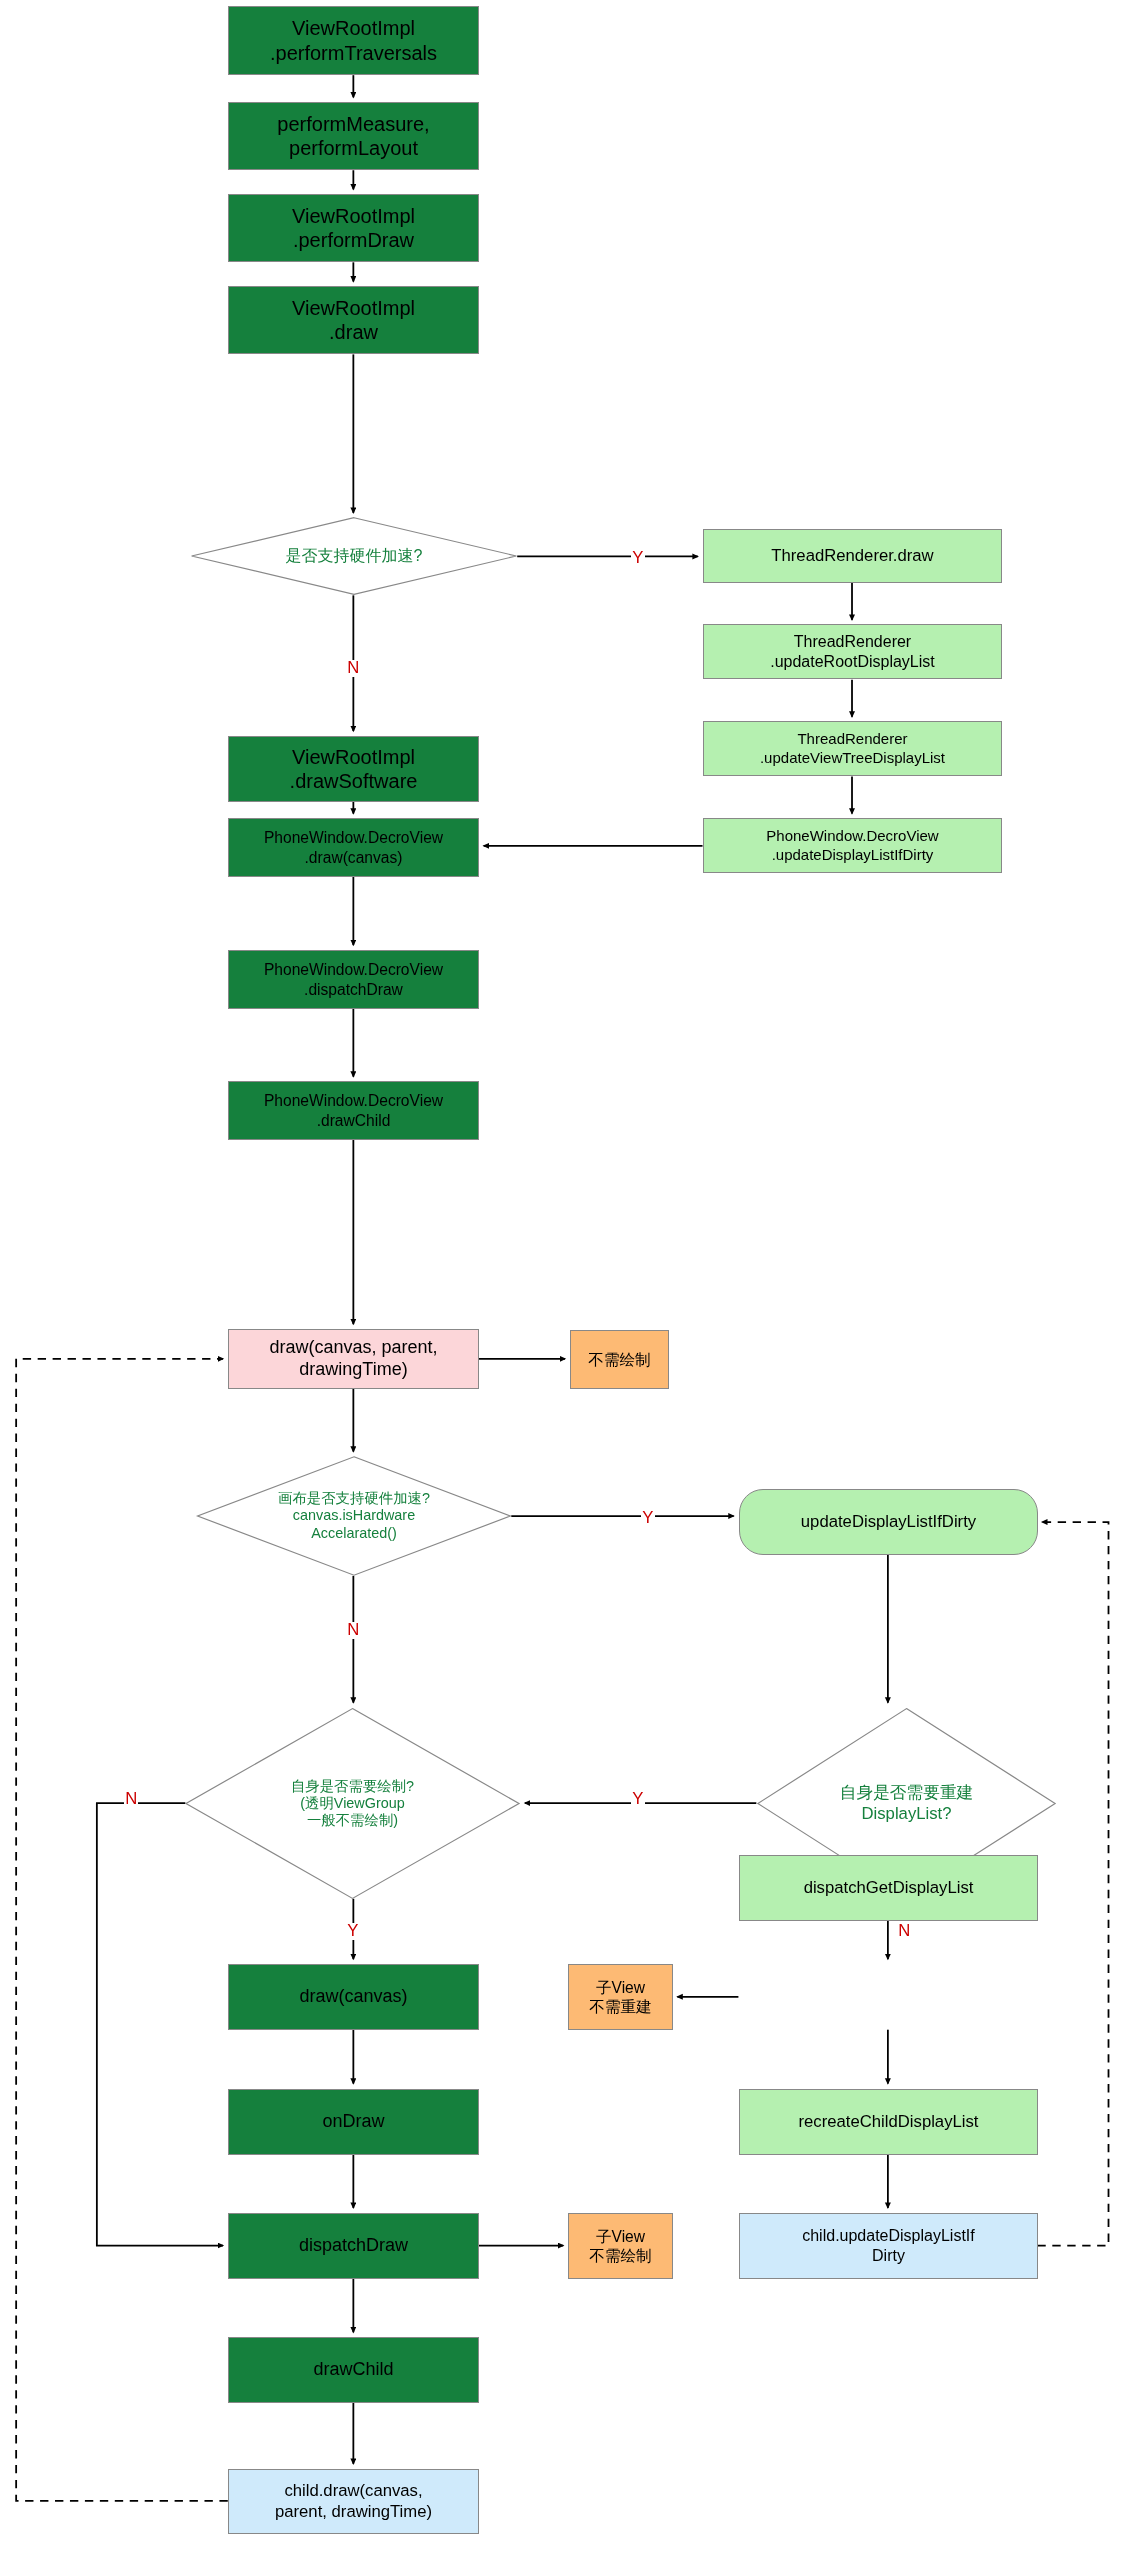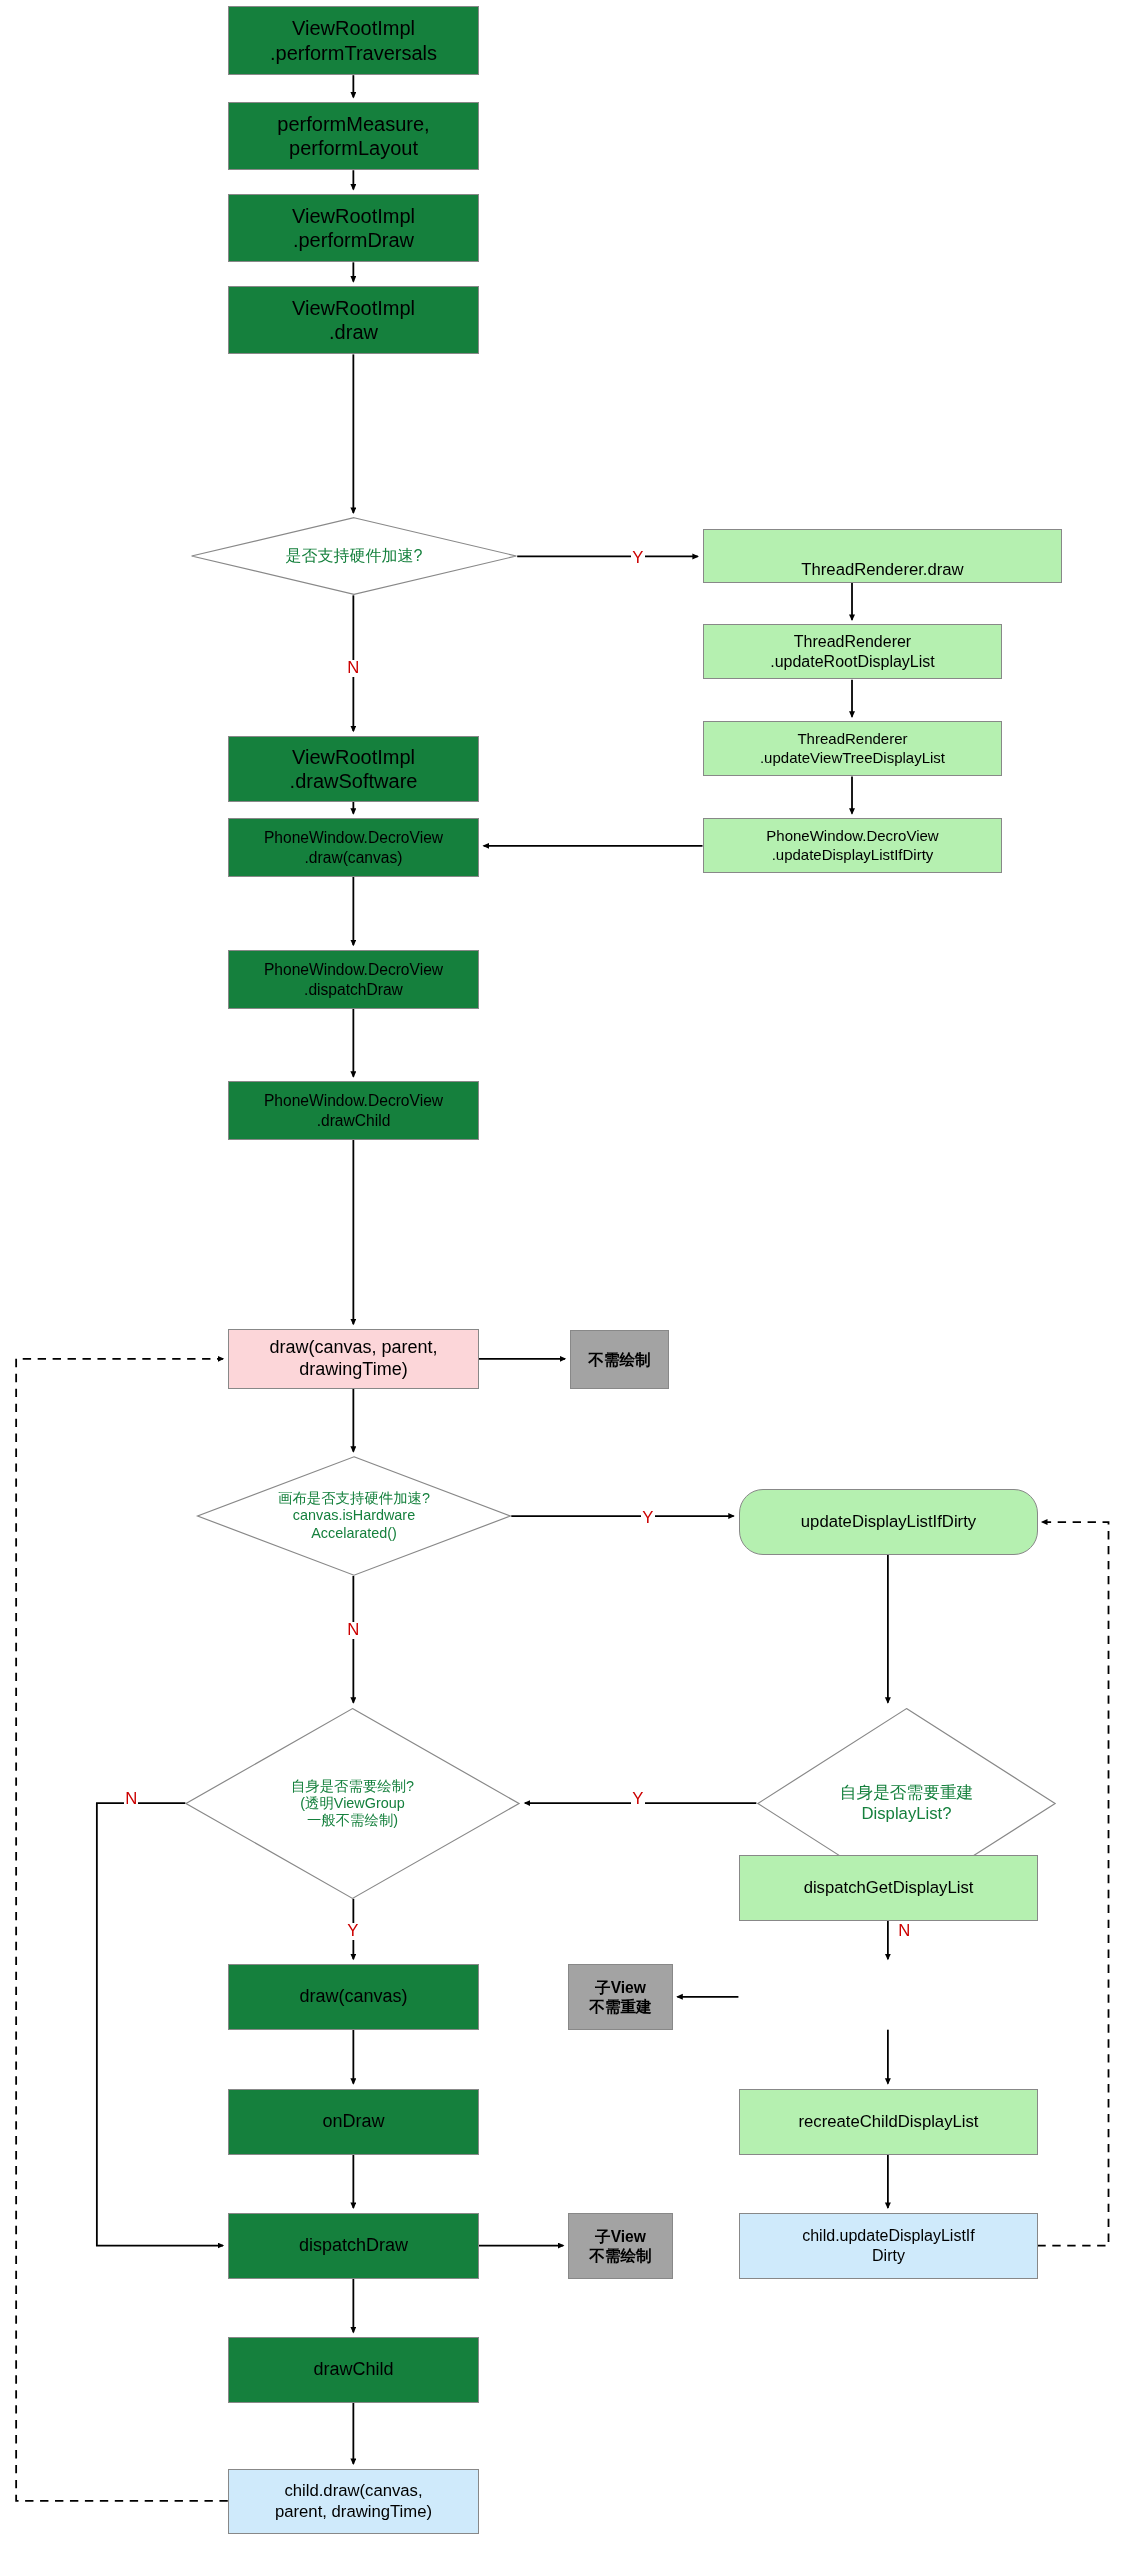--- a/index.html
+++ b/index.html
@@ -33,21 +33,21 @@
     line-height: 1.22;
     color: #000000;
     white-space: pre-line;
     padding: 1.2px 3.6px;
     z-index: 2;
   }
   .n-tan   { background: #15803d; }
   .n-green { background: #b5f0b0; }
   .n-pink  { background: #fcd6d9; }
   .n-blue  { background: #cfeafb; }
-  .n-white { background: #a3a3a3; font-weight: bold; }
+  .n-white { background: #fdba74; }
 
   .diamond {
     position: absolute;
     z-index: 2;
   }
   .diamond svg {
     position: absolute;
     left: 0; top: 0;
     overflow: visible;
   }
@@ -152,21 +152,21 @@
       <div class="node n-tan" style="left: 228px; top: 286px; width: 251px; height: 68px; font-size: 20px;"><span>ViewRootImpl
 .draw</span></div>
       <div class="diamond" style="left: 191px; top: 517px; width: 326px; height: 78px;">
         <svg width="326" height="78" viewBox="0 0 545 130">
           <polygon points="272.5,1 544,65 272.5,129 1,65" fill="#ffffff" stroke="#888888" stroke-width="2"></polygon>
         </svg>
         <div class="dlabel" style="font-size: 16px;">是否支持硬件加速?</div>
       </div>
       <div class="node n-tan" style="left: 228px; top: 736px; width: 251px; height: 66px; font-size: 20px;"><span>ViewRootImpl
 .drawSoftware</span></div>
-      <div class="node n-green" style="left: 703px; top: 529px; width: 359px; height: 54px; font-size: 16.7px; align-items: flex-end;"><span>ThreadRenderer.draw</span></div>
+      <div class="node n-green" style="left: 703px; top: 529px; width: 299px; height: 54px; font-size: 16.7px;"><span>ThreadRenderer.draw</span></div>
       <div class="node n-green" style="left: 703px; top: 624px; width: 299px; height: 55px; font-size: 16px;"><span>ThreadRenderer
 .updateRootDisplayList</span></div>
       <div class="node n-green" style="left: 703px; top: 721px; width: 299px; height: 55px; font-size: 15px;"><span>ThreadRenderer
 .updateViewTreeDisplayList</span></div>
       <div class="node n-green" style="left: 703px; top: 818px; width: 299px; height: 55px; font-size: 15px;"><span>PhoneWindow.DecroView
 .updateDisplayListIfDirty</span></div>
       <div class="node n-tan" style="left: 228px; top: 818px; width: 251px; height: 59px; font-size: 15.6px;"><span>PhoneWindow.DecroView
 .draw(canvas)</span></div>
       <div class="node n-tan" style="left: 228px; top: 950px; width: 251px; height: 59px; font-size: 15.6px;"><span>PhoneWindow.DecroView
 .dispatchDraw</span></div>

